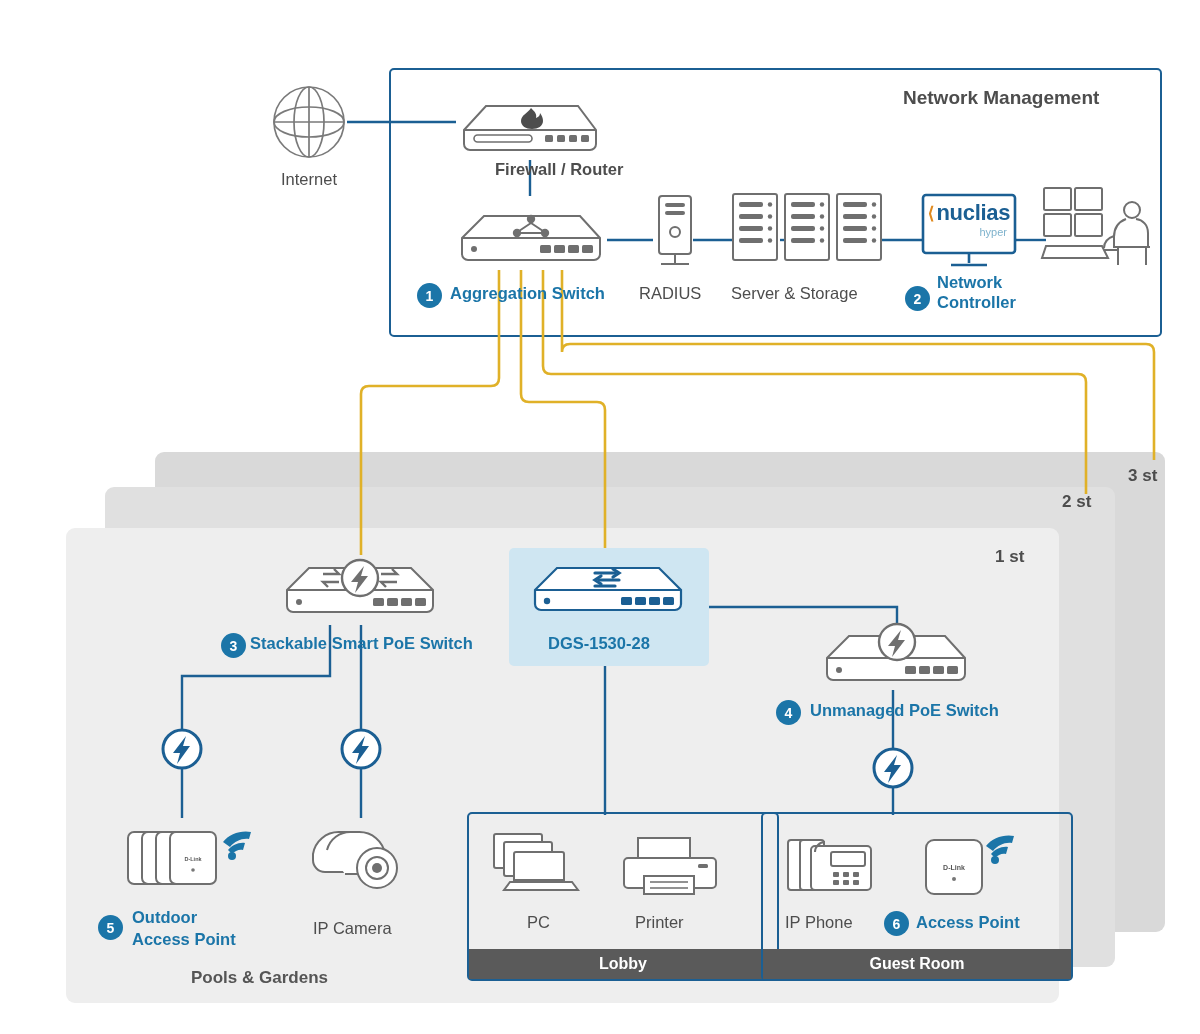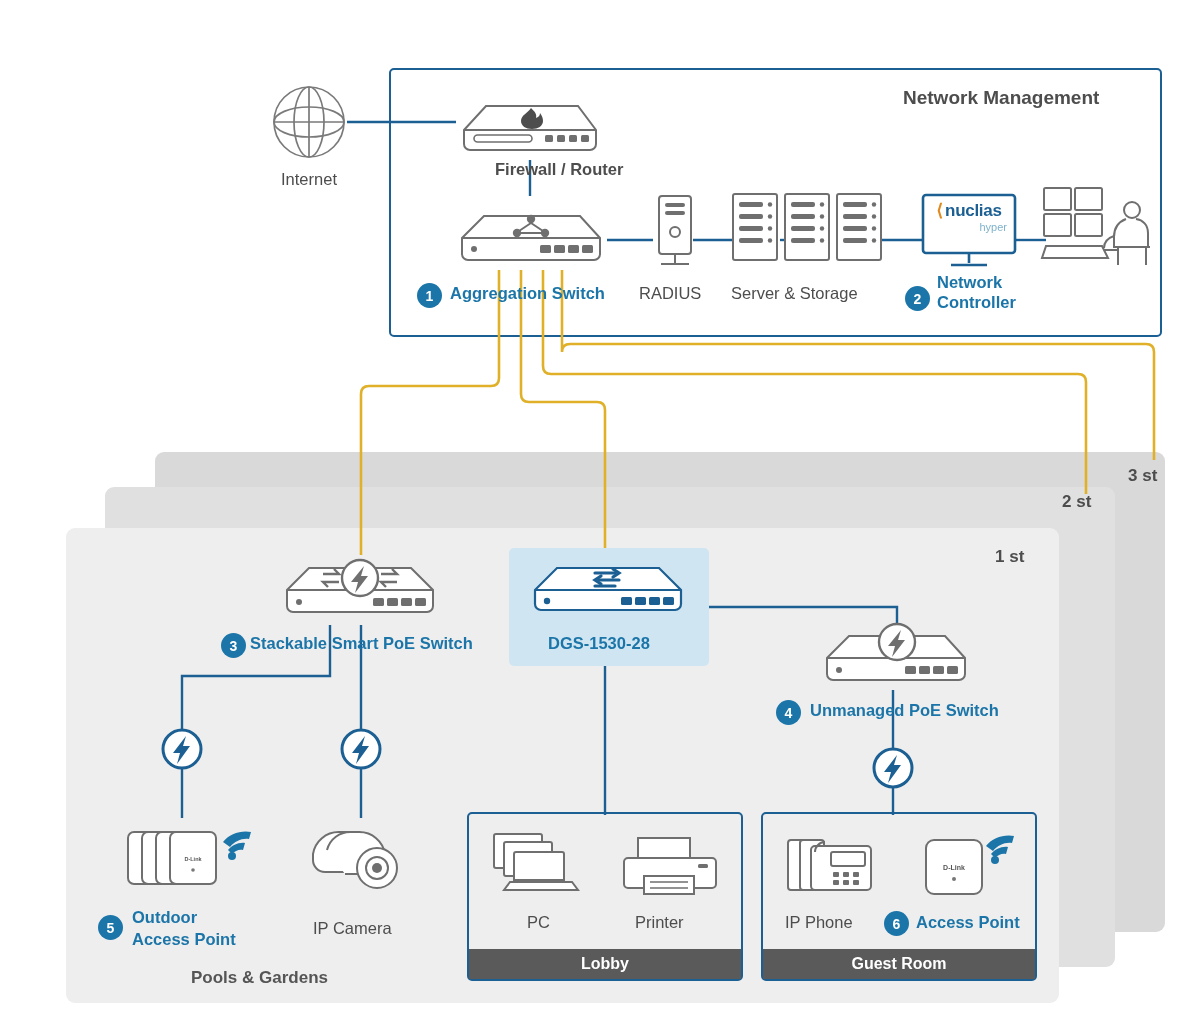--- a/index.html
+++ b/index.html
@@ -104,20 +104,21 @@
     background: #e0e0e0; border-radius: 9px;
   }
   .floor1 {
     left: 66px; top: 528px; width: 993px; height: 475px;
     background: #eeeeee; border-radius: 9px;
   }
   .room-box {
     border: 2px solid #1b5f93;
     border-radius: 5px;
     background: transparent;
+    padding-left: 36px;
   }
   .room-bar {
     position: absolute;
     left: 0; bottom: 0;
     width: 100%;
     height: 30px;
     background: #5a5a5a;
     color: #fff;
     font-size: 16px;
     font-weight: bold;
@@ -132,21 +133,21 @@
     border-radius: 5px;
   }
   .hl-box {
     left: 509px; top: 548px; width: 200px; height: 118px;
     background: #cfe6f2;
     border-radius: 5px;
   }
 
   
   .nuclias-screen {
-    font-size: 17px;
+    font-size: 22px;
     font-weight: bold;
     color: #1b5f93;
     letter-spacing: -0.3px;
   }
   .nuclias-sub {
     font-size: 11px;
     color: #7fb3cd;
     text-align: right;
   }
   .dlink-tag {

